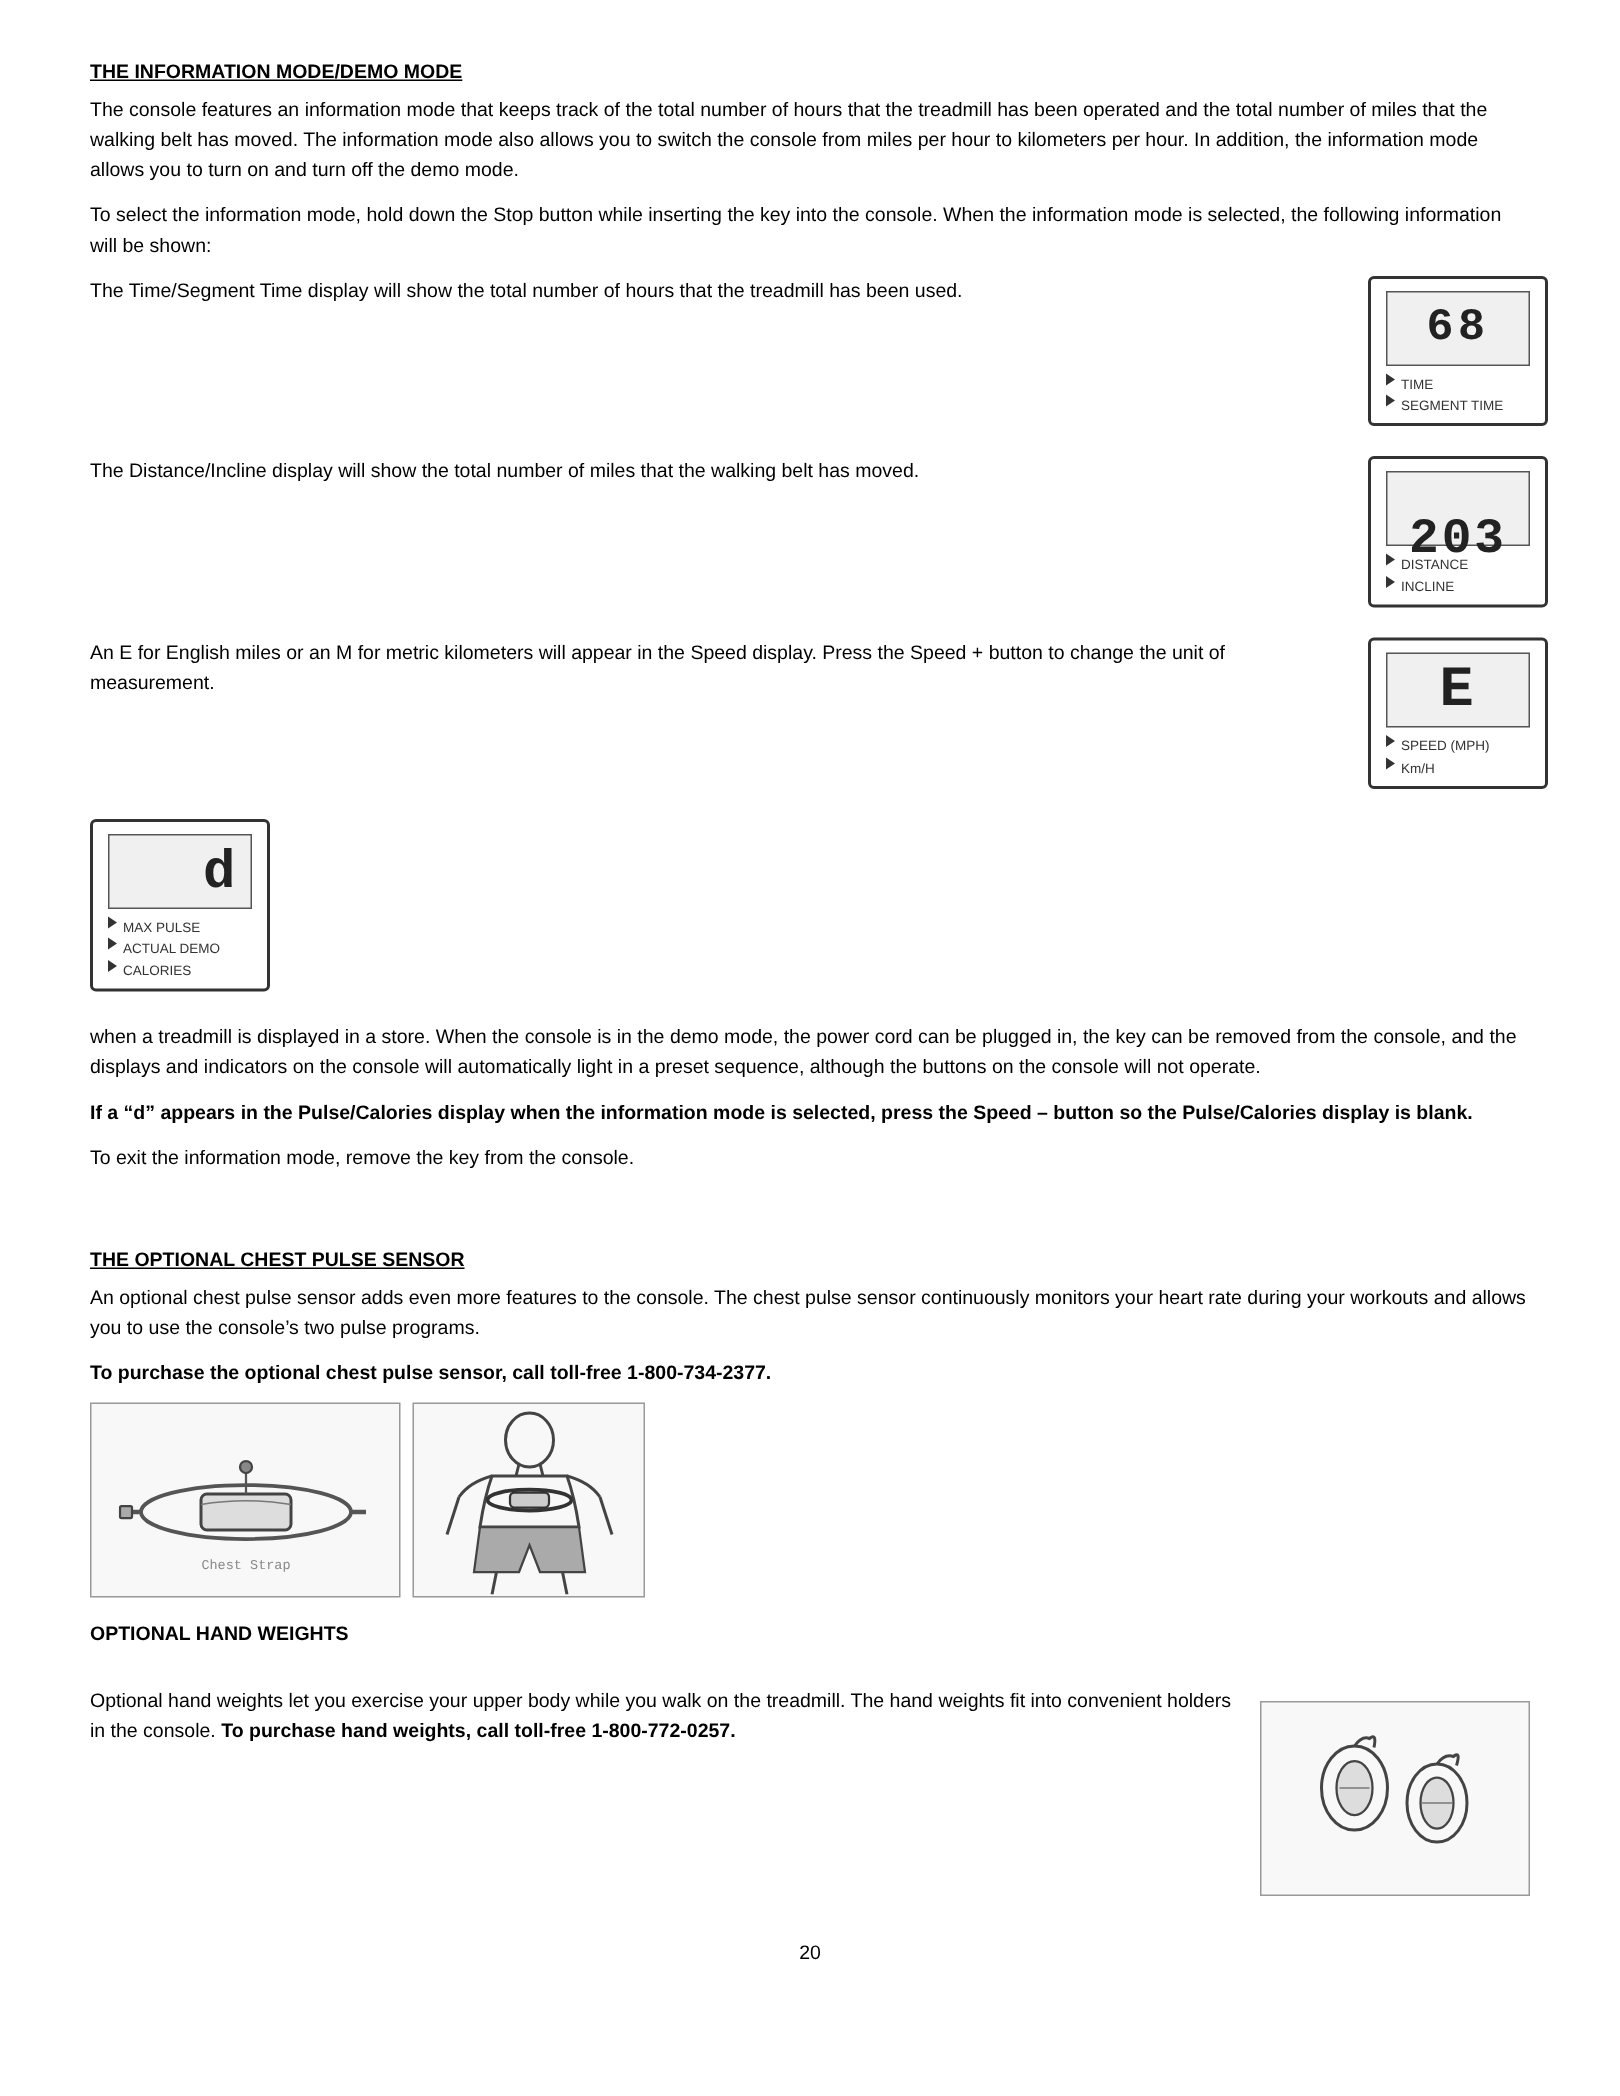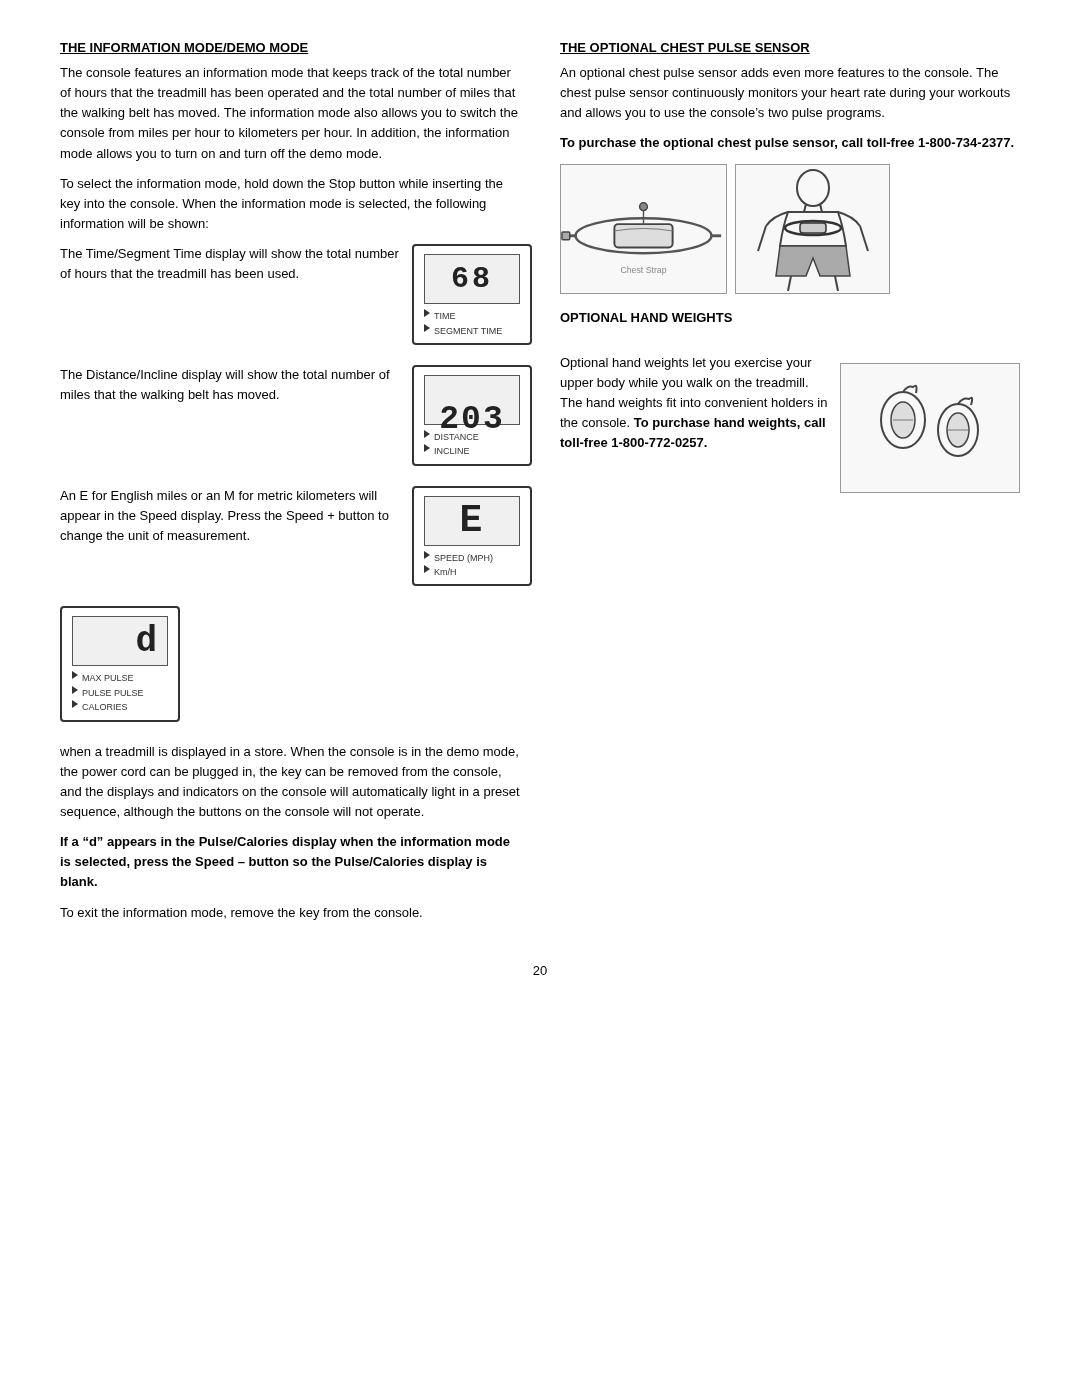--- a/index.html
+++ b/index.html
@@ -12,20 +12,21 @@
       min-height: 1397px;
       padding: 40px 60px;
     }
     .page-container {
       max-width: 960px;
       margin: 0 auto;
     }
     .two-col {
       display: flex;
       gap: 40px;
+      flex-direction: column;
     }
     .col-left, .col-right {
       flex: 1;
     }
     p {
       font-size: 13px;
       line-height: 1.55;
       margin-bottom: 10px;
     }
     .section-heading {
@@ -123,22 +124,23 @@
     .img-placeholder {
       border: 1.5px solid #999;
       background: #f8f8f8;
       display: flex;
       align-items: center;
       justify-content: center;
       color: #aaa;
       font-size: 11px;
     }
     .chest-img-left {
-      width: 167px;
+      width: 207px;
       height: 130px;
+      font-family: Liberation Mono, monospace;
     }
     .chest-img-right {
       width: 155px;
       height: 130px;
     }
     
     .hand-weights-img {
       width: 180px;
       height: 130px;
       margin-top: 10px;
@@ -232,21 +234,21 @@
             <div class="display-screen small-d">
               <span>d</span>
             </div>
             <div class="display-labels">
               <div class="display-label-item">
                 <span class="arrow-icon"></span>
                 <span>MAX PULSE</span>
               </div>
               <div class="display-label-item">
                 <span class="arrow-icon"></span>
-                <span>PULSE PULSE</span>
+                <span>ACTUAL DEMO</span>
               </div>
               <div class="display-label-item">
                 <span class="arrow-icon"></span>
                 <span>CALORIES</span>
               </div>
             </div>
           </div>
         </div>
       </div>
 

